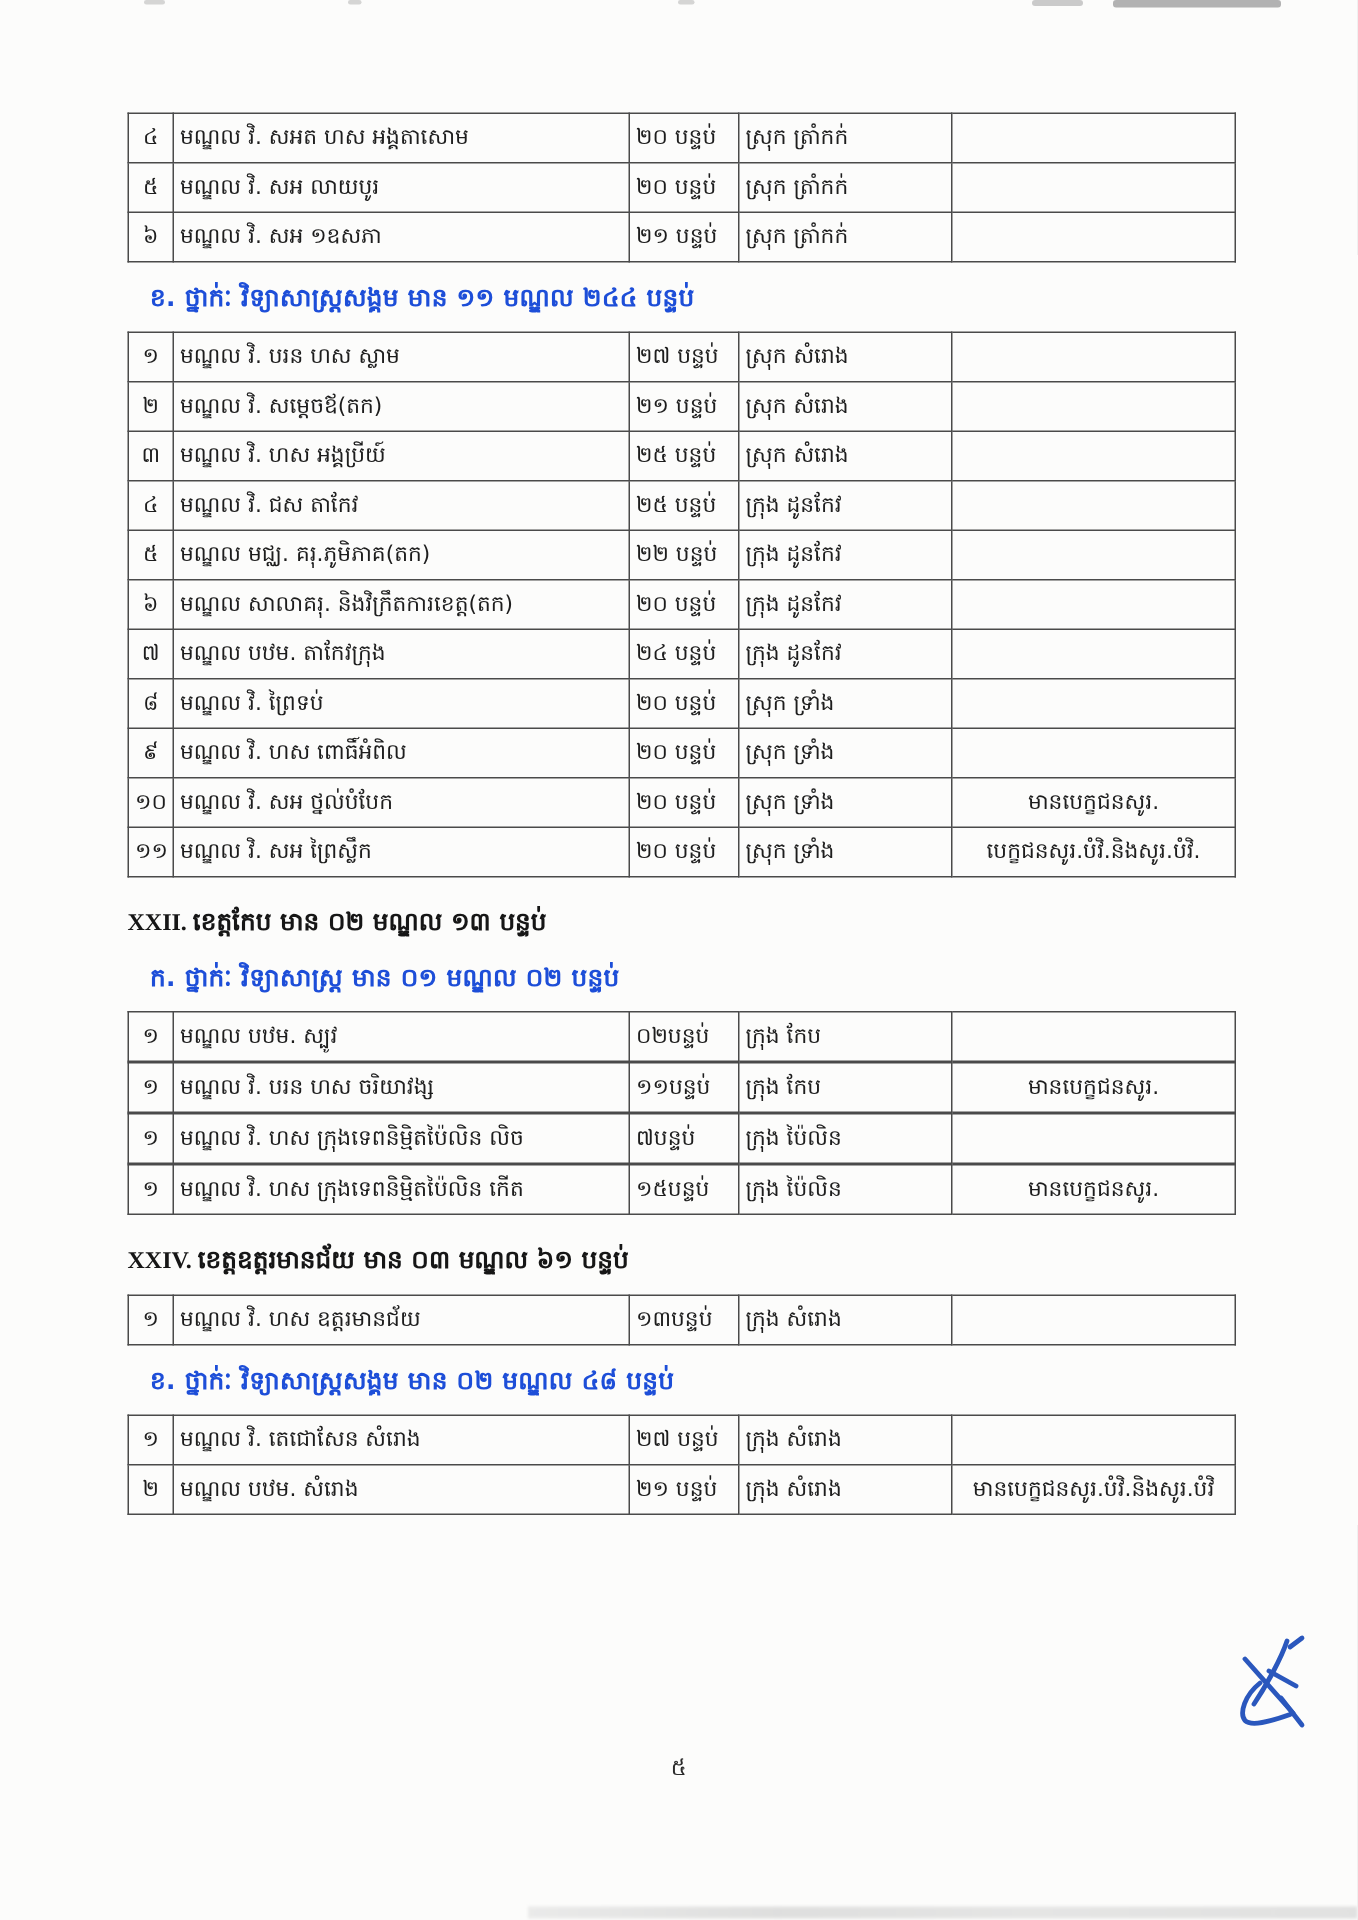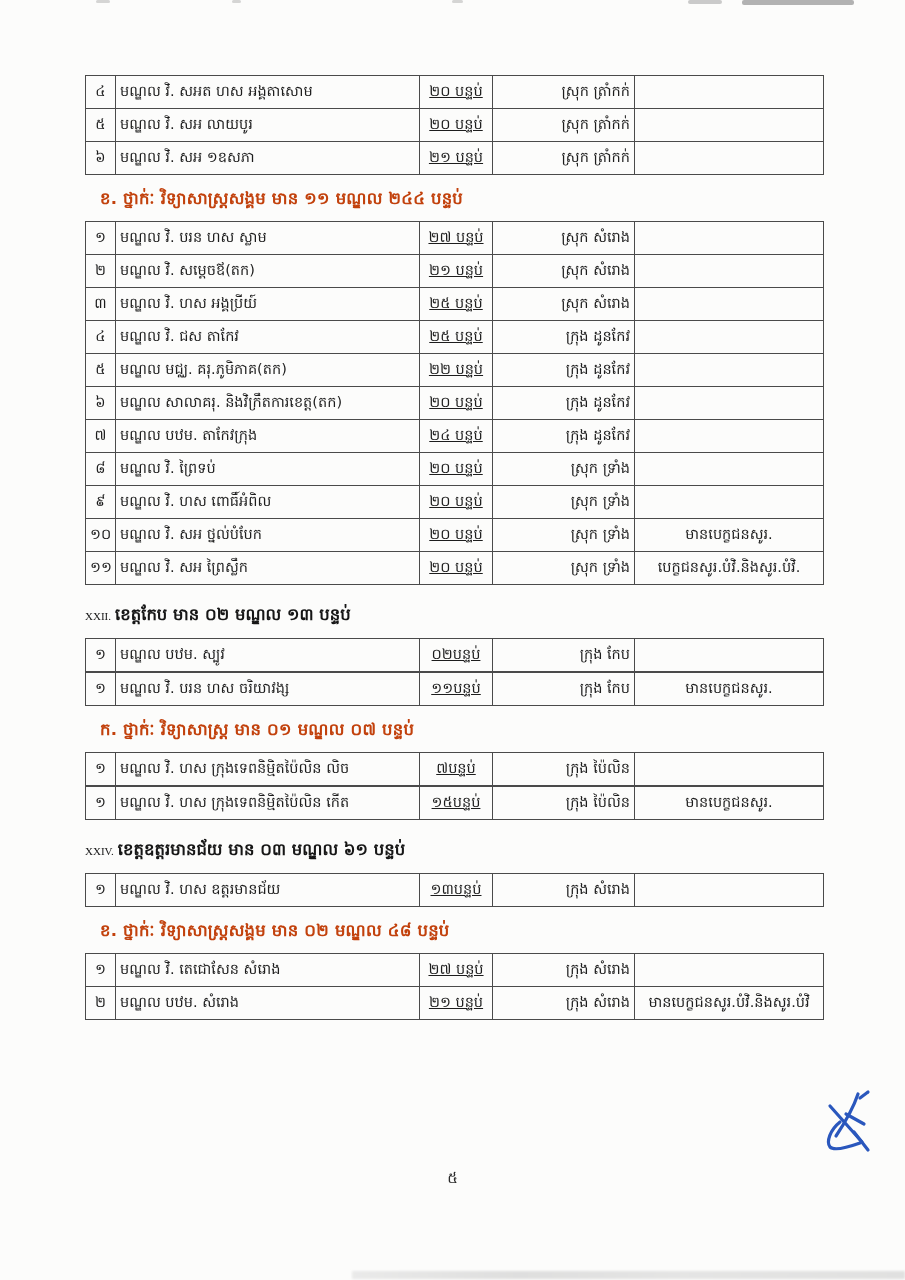--- a/index.html
+++ b/index.html
@@ -32,40 +32,40 @@
     white-space:nowrap;
     vertical-align:middle;
   }
   col.col-no{width:30px;}
   col.col-name{width:304px;}
   col.col-rooms{width:73px;}
   col.col-location{width:142px;}
   col.col-remark{width:189px;}
   td.cell-no{text-align:center;padding:1px 1px;}
   td.cell-name{padding-left:6px;}
-  td.cell-rooms{text-align:center;padding:1px 2px;text-decoration:underline;}
-  td.cell-location{padding-left:8px;text-align:right;}
+  td.cell-rooms{text-align:left;padding:1px 2px;}
+  td.cell-location{padding-left:8px;}
   td.cell-remark{font-size:13.5px;padding:1px 3px;text-align:center;}
   .class-header{
     font-weight:700;
     font-size:16.5px;
     margin:13px 0 9px 15px;
     letter-spacing:.2px;
-    color:#c2410c;
+    color:#1d4ed8;
   }
   .province-header{
     font-weight:700;
     font-size:16.5px;
     margin:19px 0 10px 0;
     color:#161616;
   }
   .province-header .roman{
     font-family:"Liberation Serif",serif;
-    font-weight:400;
-    font-size:11px;
+    font-weight:700;
+    font-size:16px;
     margin-right:4px;
     margin-top:10px;
   }
   .page-number{
     position:absolute;
     left:0;right:0;
     top:1168px;
     text-align:center;
     font-size:15px;
     color:#2a2a2a;
@@ -219,20 +219,21 @@
           <tr>
             <td class="cell-no">១១</td>
             <td class="cell-name">មណ្ឌល វិ. សអ ព្រៃស្លឹក</td>
             <td class="cell-rooms">២០ បន្ទប់</td>
             <td class="cell-location">ស្រុក ទ្រាំង</td>
             <td class="cell-remark">បេក្ខជនសូរ.បំវិ.និងសូរ.បំវិ.</td>
           </tr>
         </tbody>
       </table>
       <div class="province-header"><span class="roman">XXII.</span><span class="khmer">ខេត្តកែប   មាន ០២ មណ្ឌល   ១៣ បន្ទប់</span></div>
+      <div class="class-header">ក. ថ្នាក់ៈ វិទ្យាសាស្ត្រ មាន ០១ មណ្ឌល ០២ បន្ទប់</div>
       <table class="grid">
         <colgroup>
           <col class="col-no">
           <col class="col-name">
           <col class="col-rooms">
           <col class="col-location">
           <col class="col-remark">
         </colgroup>
         <tbody>
           <tr>
@@ -255,21 +256,20 @@
         <tbody>
           <tr>
             <td class="cell-no">១</td>
             <td class="cell-name">មណ្ឌល វិ. បរន ហស ចរិយាវង្ស</td>
             <td class="cell-rooms">១១បន្ទប់</td>
             <td class="cell-location">ក្រុង កែប</td>
             <td class="cell-remark">មានបេក្ខជនសូរ.</td>
           </tr>
         </tbody>
       </table>
-      <div class="class-header">ក. ថ្នាក់ៈ វិទ្យាសាស្ត្រ មាន ០១ មណ្ឌល  ០៧ បន្ទប់</div>
       <table class="grid">
         <colgroup>
           <col class="col-no">
           <col class="col-name">
           <col class="col-rooms">
           <col class="col-location">
           <col class="col-remark">
         </colgroup>
         <tbody>
           <tr>

